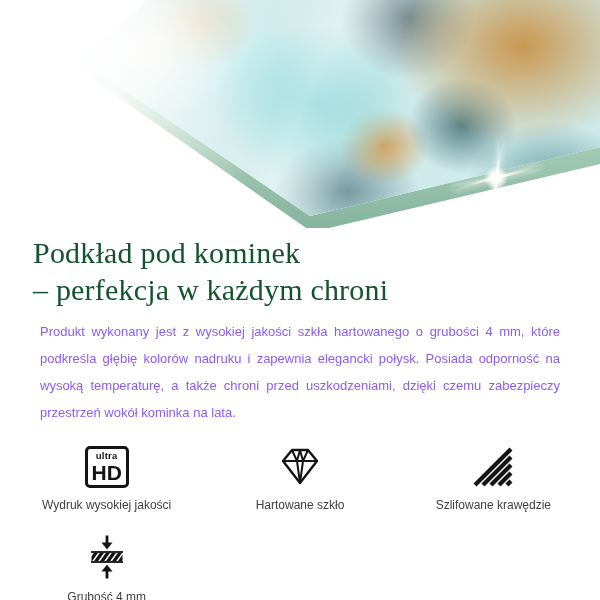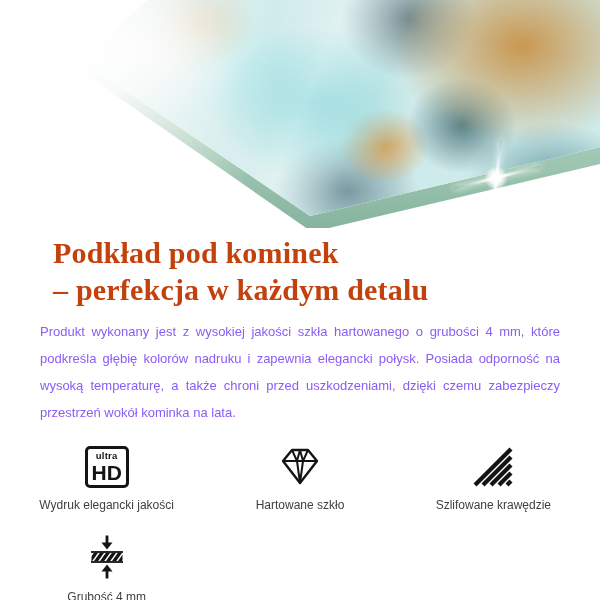--- a/index.html
+++ b/index.html
@@ -54,22 +54,22 @@
     left:43px;top:0;width:3px;height:76px;border-radius:2px;transform:rotate(7deg);
     background:linear-gradient(180deg, rgba(255,255,255,0), #fff 45%, #fff 55%, rgba(255,255,255,0));
     box-shadow:0 0 6px rgba(255,255,255,.95);
   }
   .sparkle .core{
     left:32px;top:26px;width:24px;height:24px;border-radius:50%;
     background:radial-gradient(circle, #fff 0 22%, rgba(255,255,255,.65) 45%, rgba(255,255,255,0) 70%);
   }
   
   h1{
-    margin:6px 53px 0;font-family:"Liberation Serif", serif;font-weight:700;
-    font-size:30px;line-height:37px;color:#c2410c;letter-spacing:.2px;
+    margin:6px 33px 0;font-family:"Liberation Serif", serif;font-weight:400;
+    font-size:30px;line-height:37px;color:#14532d;letter-spacing:.2px;
   }
   .desc{
     margin:10px 40px 0;font-size:13px;line-height:27px;color:#8b5cf6;
     text-align:justify;
   }
   
   .features{
     margin:14px 10px 0;display:grid;grid-template-columns:repeat(3,1fr);
     row-gap:20px;
   }
@@ -93,35 +93,35 @@
   <div class="glass-art"></div>
   <div class="hero-fade"></div>
   <div class="sparkle">
     <i class="r1"></i>
       <i class="r2"></i>
       <b class="core"></b>
   </div>
 </div>
 
 <h1><span>Podkład pod kominek</span><br>
-<span>– perfekcja w każdym detalu</span></h1>
+<span>– perfekcja w każdym chroni</span></h1>
 
 <p class="desc">Produkt wykonany jest z wysokiej jakości szkła hartowanego o grubości 4 mm, które podkreśla głębię kolorów nadruku i zapewnia elegancki połysk. Posiada odporność na wysoką temperaturę, a także chroni przed uszkodzeniami, dzięki czemu zabezpieczy przestrzeń wokół kominka na lata.</p>
 
 <div class="features">
 
 
   <div class="feature">
     <div class="icon-box">
       <div class="uhd">
         <span class="t1">ultra</span>
         <span class="t2">HD</span>
       </div>
     </div>
-    <div class="f-label">Wydruk elegancki jakości</div>
+    <div class="f-label">Wydruk wysokiej jakości</div>
   </div>
 
 
   <div class="feature">
     <div class="icon-box">
       <svg width="46" height="44" viewBox="0 0 46 44">
         <path class="icon-stroke" d="M15 6 H31 L40 17 L23 39 L6 17 Z" stroke-width="2.4" stroke-linejoin="round"></path>
         <line class="icon-stroke" x1="6" y1="17" x2="40" y2="17" stroke-width="2"></line>
         <path class="icon-stroke" d="M15 6 L20 17 L23 6 L26 17 L31 6" stroke-width="2" stroke-linejoin="round"></path>
         <path class="icon-stroke" d="M20 17 L23 39 L26 17" stroke-width="2" stroke-linejoin="round"></path>

